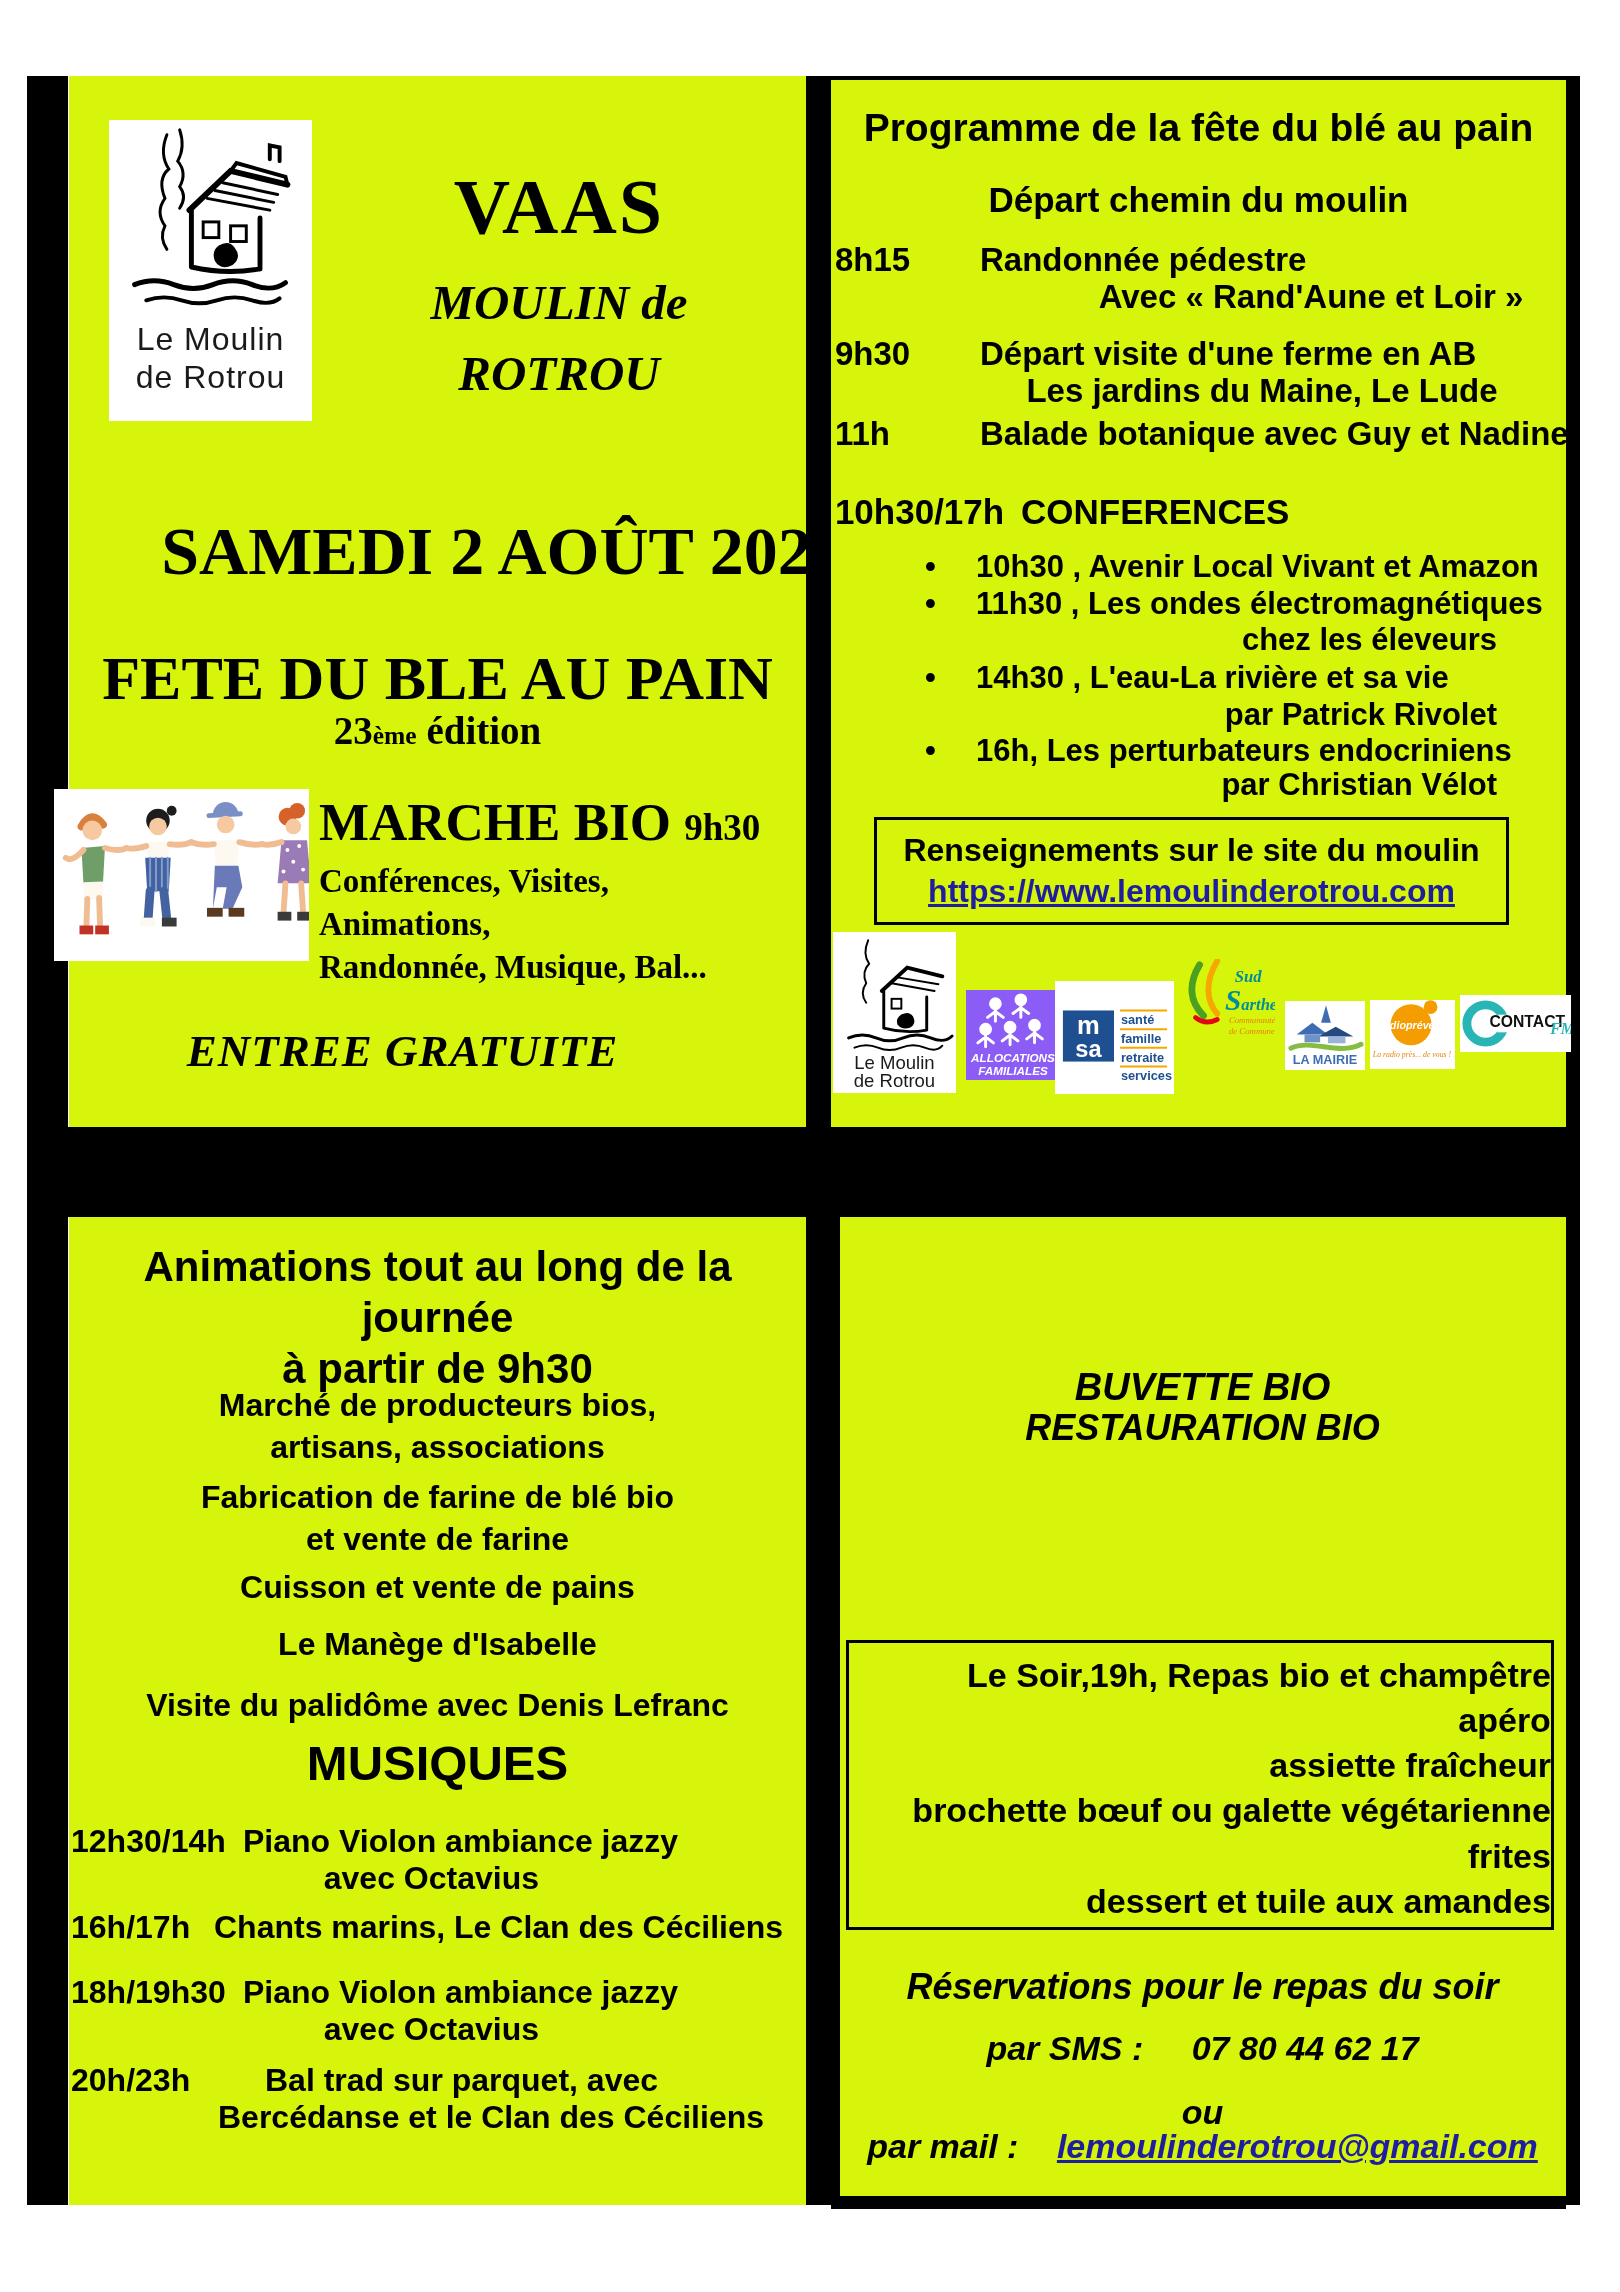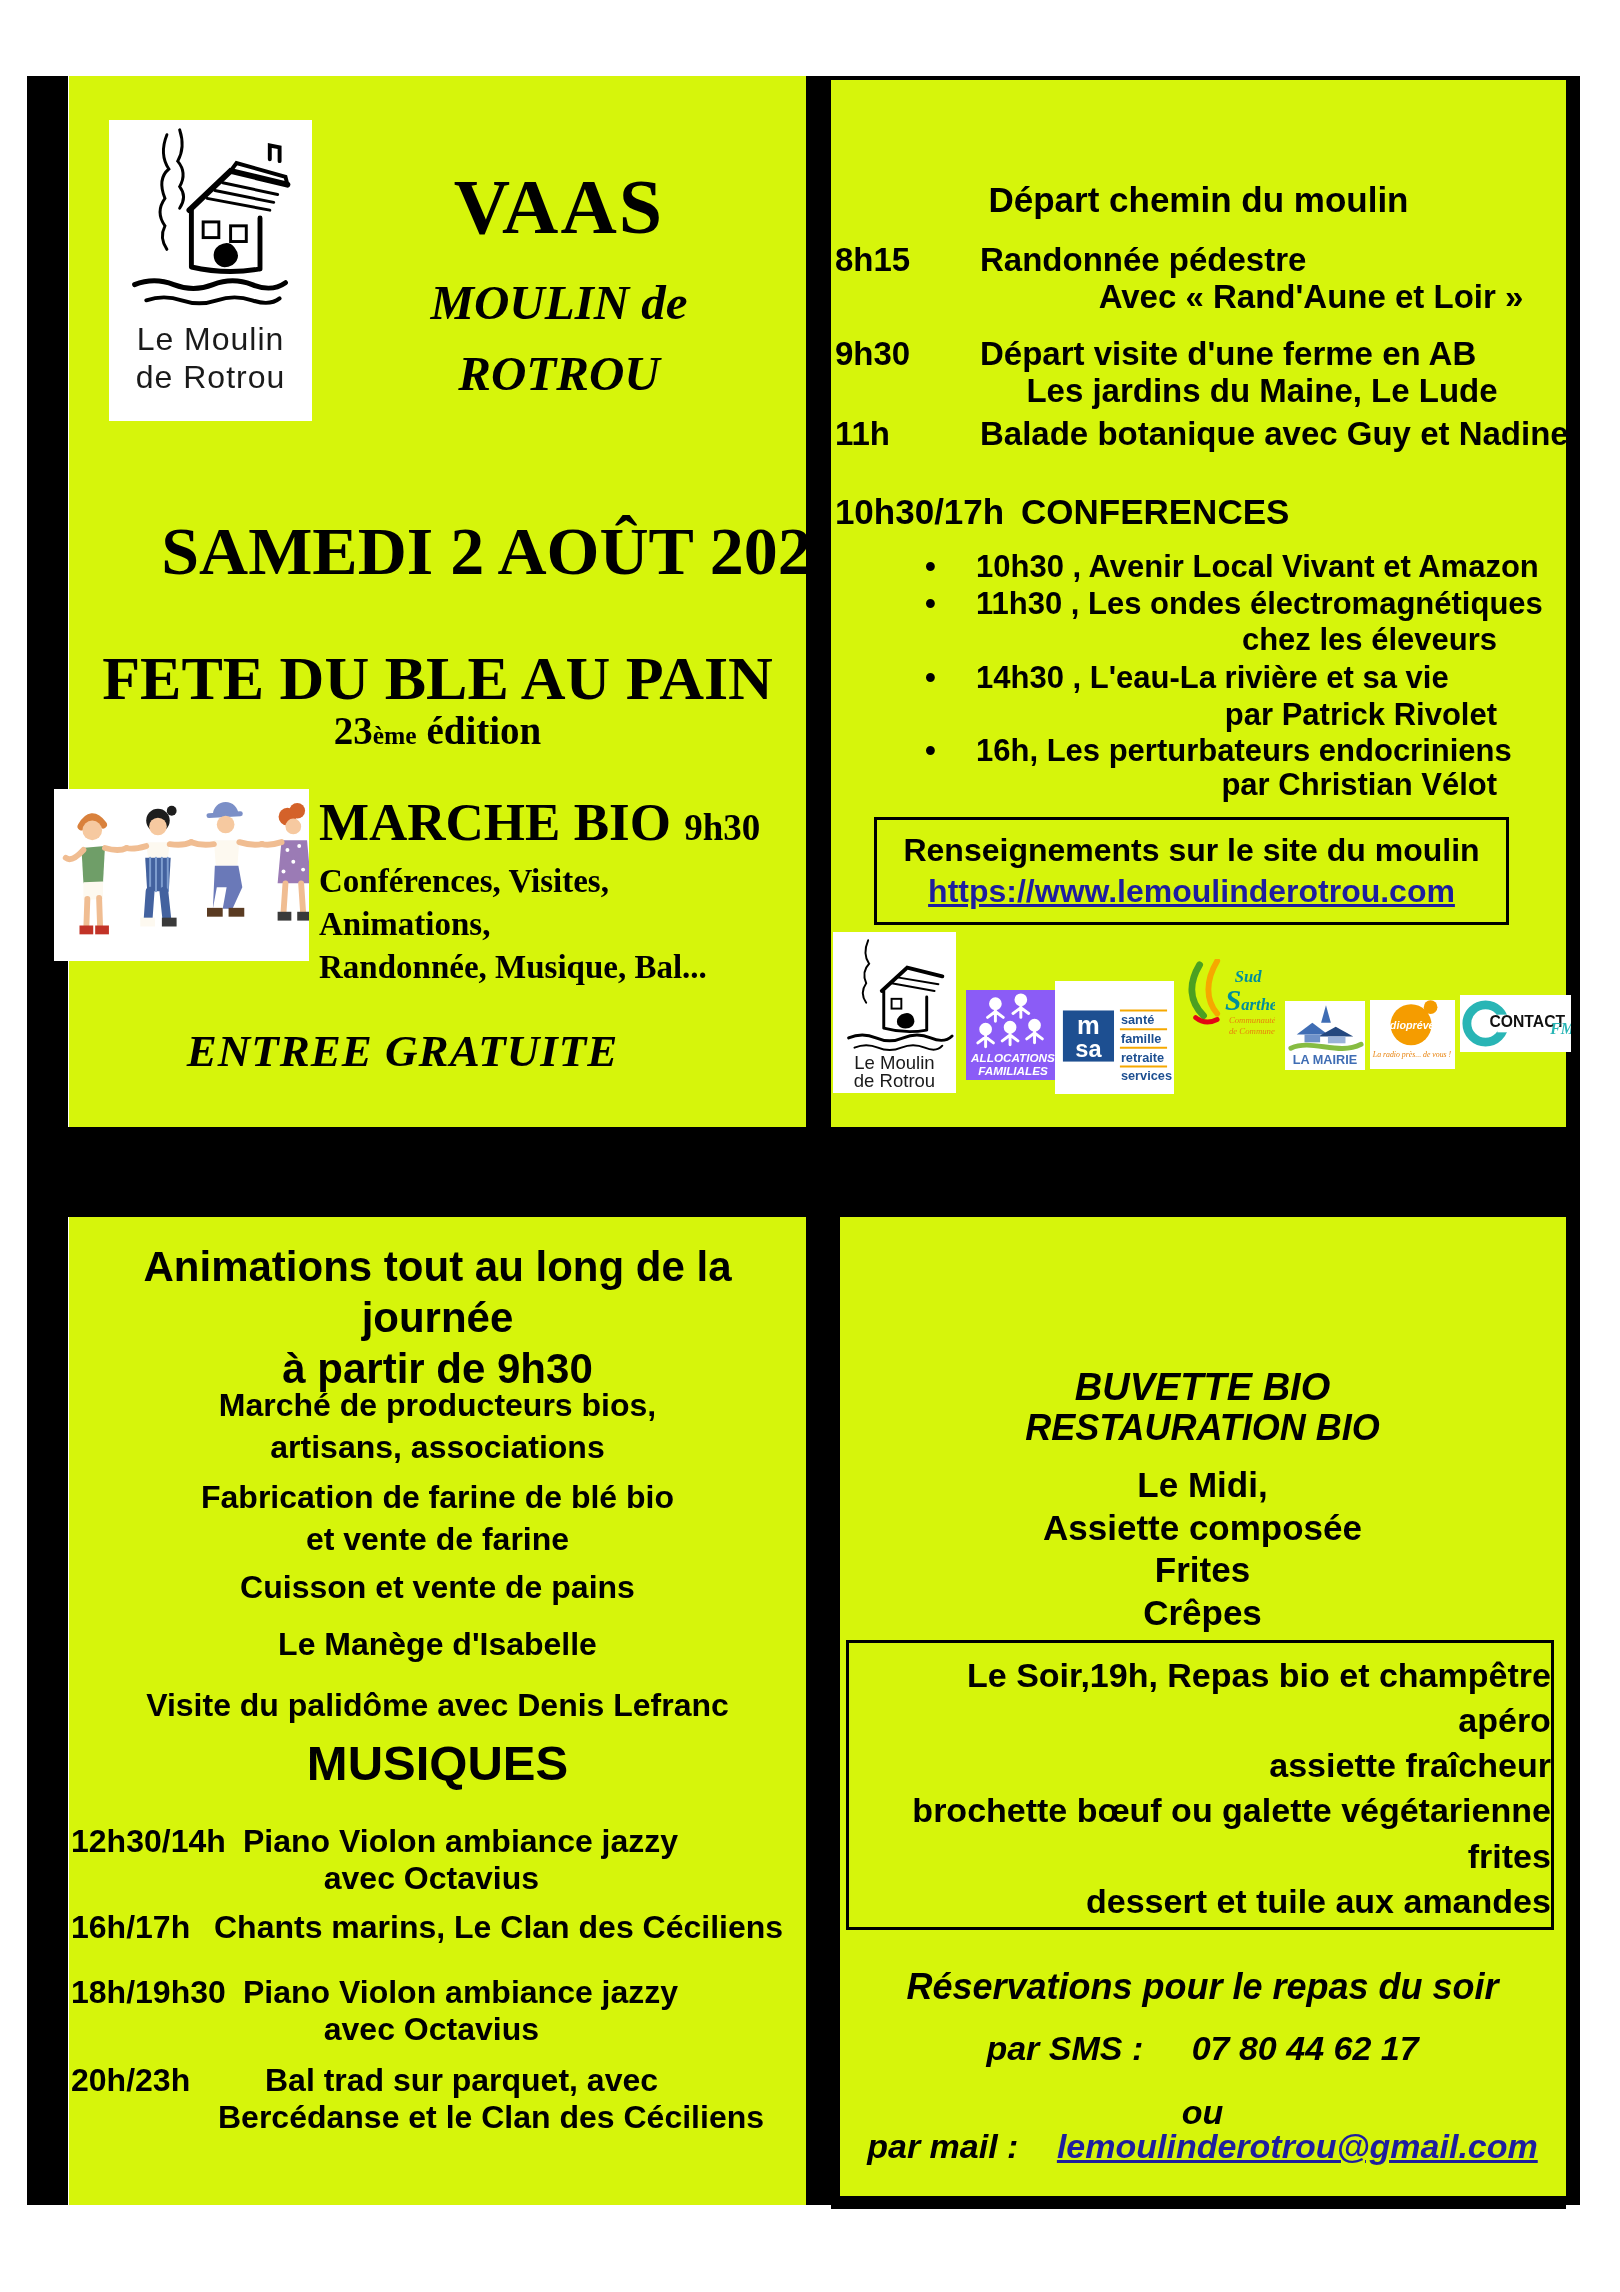--- a/index.html
+++ b/index.html
@@ -192,20 +192,21 @@
       <div>Conférences, Visites,</div>
       <div>Animations,</div>
       <div>Randonnée, Musique, Bal...</div>
     </div>
 
     <div class="abs entree serif b i c">ENTREE GRATUITE</div>
   </div>
 
   <div class="panel p-tr" style="left:831px;top:76px;width:735px;height:1051px">
 
+    <div class="abs prog-title b c">Programme de la fête du blé au pain</div>
     <div class="abs prog-sub b c">Départ chemin du moulin</div>
 
     <div class="abs prow b" style="top:161px">
       <span class="ptime">8h15</span>
       <span class="ptext">Randonnée pédestre</span>
     </div>
     <div class="psub" style="left:235px;top:198px;width:490px">Avec « Rand'Aune et Loir »</div>
 
     <div class="abs prow b" style="top:255px">
       <span class="ptime">9h30</span>
@@ -376,26 +377,20 @@
       <span class="mtext" style="left:196px">Bal trad sur parquet, avec</span>
     </div>
     <div class="msub" style="left:118px;top:882px;width:608px;text-align:center">Bercédanse et  le Clan des Céciliens</div>
   </div>
 
   <div class="panel p-br" style="left:831px;top:1217px;width:735px;height:992px">
 
     <div class="abs buv b i c">BUVETTE BIO</div>
     <div class="abs rest b i c">RESTAURATION BIO</div>
 
-    <div class="abs midi">
-      <div>Le Midi,</div>
-      <div>Assiette composée</div>
-      <div>Frites</div>
-      <div>Crêpes</div>
-    </div>
 
     <div class="abs soirbox">
       <div>Le Soir,19h, Repas bio et champêtre</div>
       <div>apéro</div>
       <div>assiette fraîcheur</div>
       <div>brochette bœuf ou galette végétarienne</div>
       <div>frites</div>
       <div>dessert et tuile aux amandes</div>
     </div>
 

